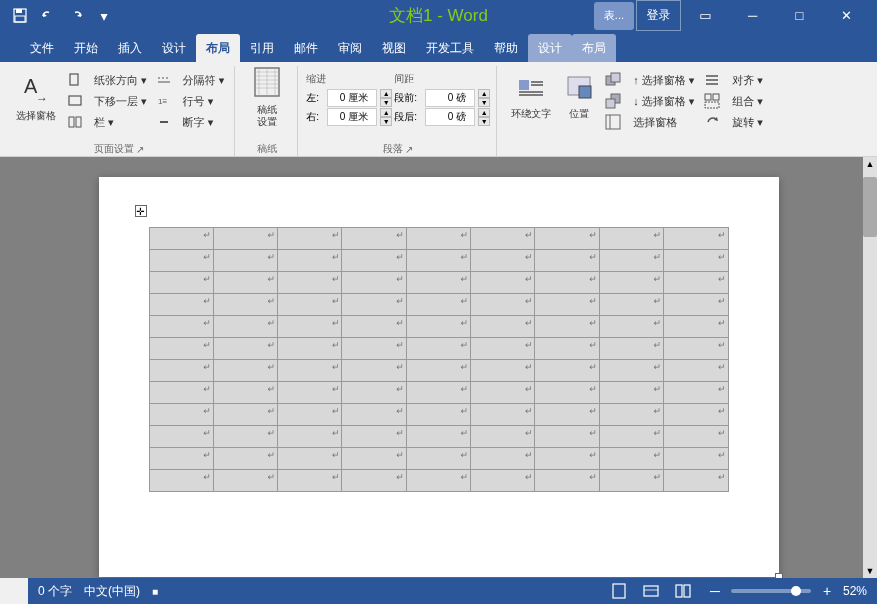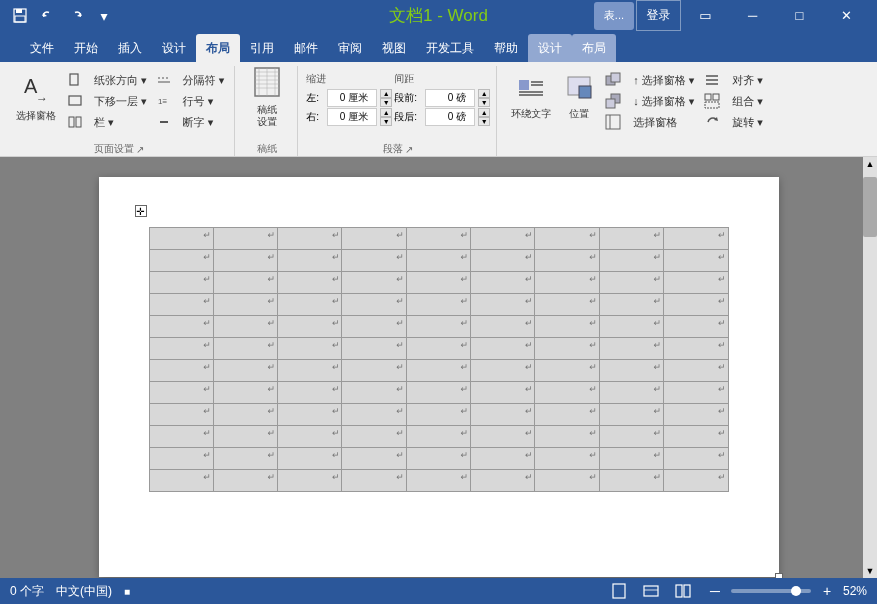--- a/index.html
+++ b/index.html
@@ -143,20 +143,21 @@
 
     
     #status-bar {
       height: 26px;
       background: #2b579a;
       display: flex;
       justify-content: space-between;
       padding: 0 10px;
       color: white;
       font-size: 12px;
+      margin-left: 28px;
     }
     #status-bar-left { display: flex; align-items: center; gap: 12px; }
     #status-bar-right { display: flex; align-items: center; gap: 8px; }
     .view-btn { width: 24px; height: 20px; display: flex; align-items: center; justify-content: center; color: white; font-size: 14px; cursor: pointer; }
     .zoom-slider { width: 80px; height: 4px; background: rgba(255,255,255,0.4); border-radius: 2px; position: relative; cursor: pointer; }
     .zoom-thumb { width: 10px; height: 10px; background: white; border-radius: 50%; position: absolute; top: -3px; left: 75%; }
 
     
     .move-handle { width: 12px; height: 12px; border: 1px solid #666; background: white; position: absolute; top: -14px; left: -14px; display: flex; align-items: center; justify-content: center; font-size: 10px; cursor: move; }
     .resize-handle { width: 8px; height: 8px; border: 1px solid #666; background: white; position: absolute; bottom: -4px; right: -4px; cursor: se-resize; }

